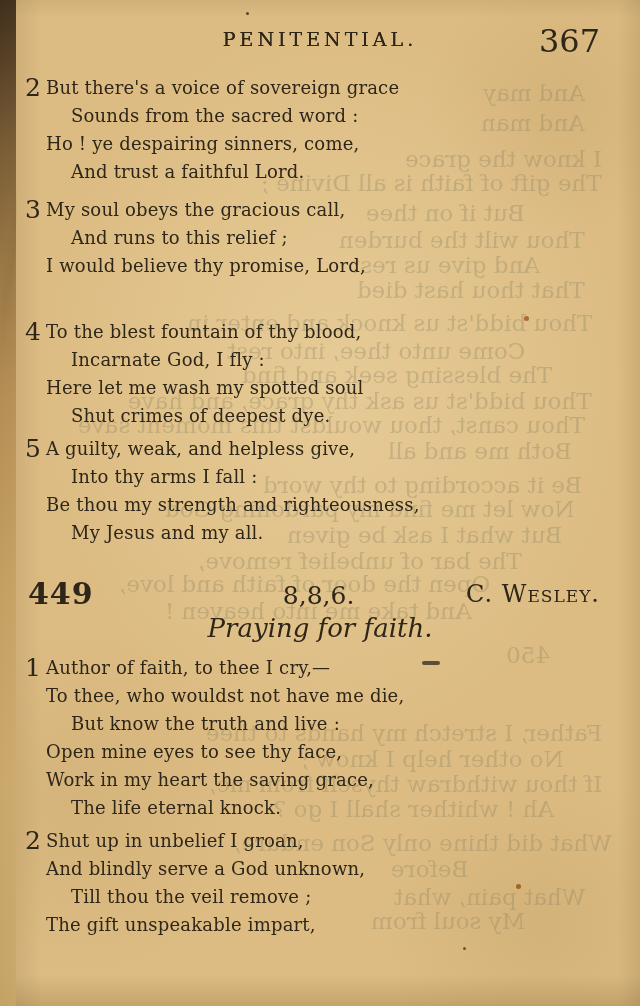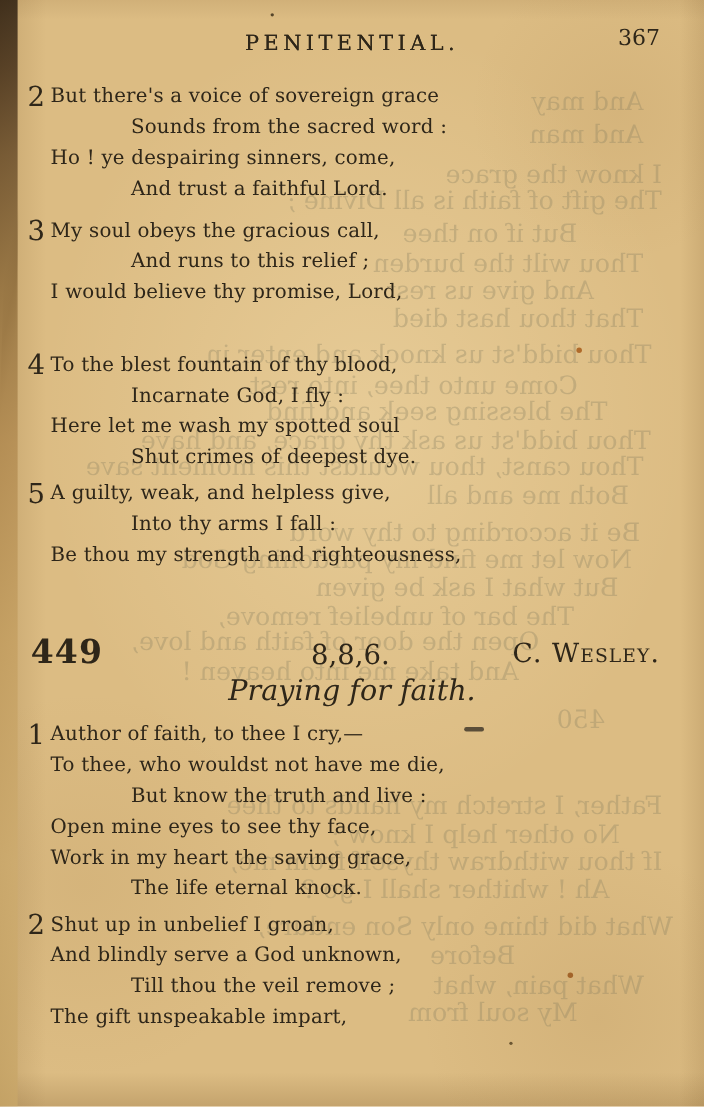--- a/index.html
+++ b/index.html
@@ -54,28 +54,28 @@
   .content { position: absolute; inset: 0; z-index: 2; }
 
   .running-head {
     position: absolute; top: 28px; left: 0; right: 0;
     text-align: center;
     font-size: 19px; letter-spacing: 4px;
     text-shadow: 0 0 0.5px currentColor;
   }
   .page-number {
     position: absolute; top: 22px; right: 40px;
-    font-size: 20px;
+    font-size: 32px;
   }
 
   .verse { position: absolute; left: 0; right: 0; }
   .vnum  { position: absolute; left: 25px; top: 0; font-size: 25px; line-height: 28px; }
   .vline { font-size: 18px; line-height: 28px; white-space: nowrap; letter-spacing: 0.2px; }
   .in0 { padding-left: 46px; }
-  .in1 { padding-left: 71px; margin-left: 48px; }
+  .in1 { padding-left: 71px; }
 
   .hymn-head { position: absolute; left: 0; right: 0; top: 576px; height: 36px; }
   .hymn-number { position: absolute; left: 28px; top: 0; font-size: 30px; font-weight: bold; letter-spacing: 1px; text-align: right; }
   .hymn-meter  { position: absolute; left: 50%; transform: translateX(-52%); top: 5px; font-size: 25px; }
   .hymn-author { position: absolute; right: 40px; top: 4px; font-size: 24px; font-variant: small-caps; letter-spacing: 1px; margin-left: 40px; }
 
   .hymn-title {
     position: absolute; top: 613px; left: 0; right: 0;
     text-align: center; font-style: italic; font-size: 26px;
   }
@@ -153,20 +153,21 @@
       <div class="vline in1">Incarnate God, I fly :</div>
       <div class="vline in0">Here let me wash my spotted soul</div>
       <div class="vline in1">Shut crimes of deepest dye.</div>
     </div>
 
     <div class="verse" style="top:435px">
       <span class="vnum">5</span>
       <div class="vline in0">A guilty, weak, and helpless give,</div>
       <div class="vline in1">Into thy arms I fall :</div>
       <div class="vline in0">Be thou my strength and righteousness,</div>
+      <div class="vline in1">My Jesus and my all.</div>
     </div>
 
     <div class="hymn-head">
       <span class="hymn-number">449</span>
       <span class="hymn-meter">8,8,6.</span>
       <span class="hymn-author">C. Wesley.</span>
     </div>
     <div class="hymn-title">Praying for faith.</div>
 
     <div class="verse" style="top:654px">

